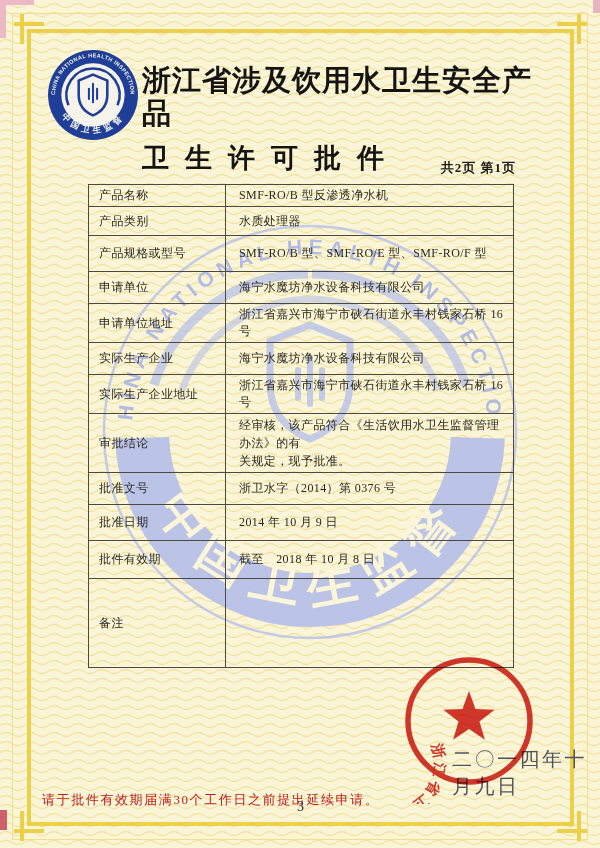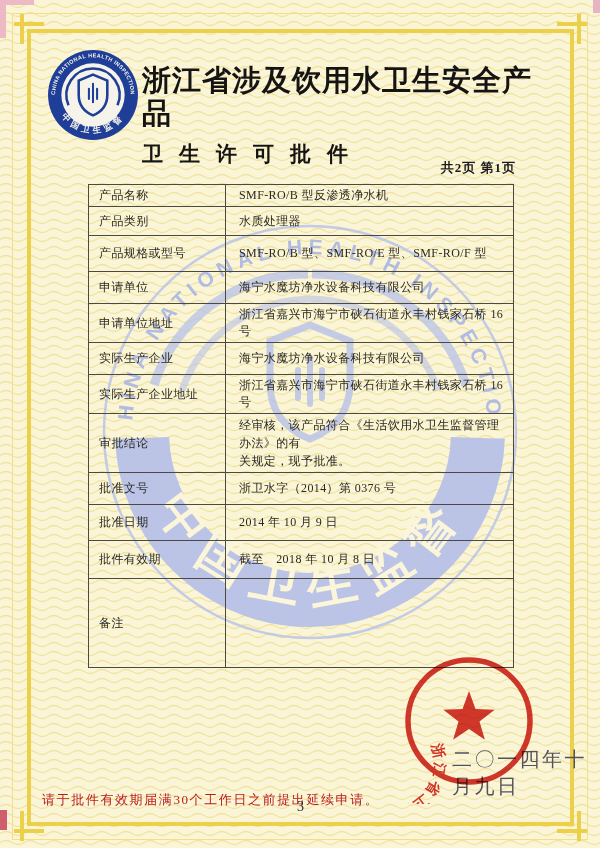--- a/index.html
+++ b/index.html
@@ -14,21 +14,21 @@
     border:1.5px solid #f2df86;z-index:2;pointer-events:none;}
   .frame-main{position:absolute;left:27px;right:26px;top:29px;bottom:22px;
     border:4px solid #edd04a;z-index:2;pointer-events:none;}
   .stub{position:absolute;background:#edd04a;z-index:2;}
   .stub.h{width:30px;height:4px;} .stub.v{width:4px;height:30px;}
   
   .emblem{position:absolute;left:46px;top:48px;z-index:3;}
   .titles{position:absolute;left:142px;right:40px;top:64px;text-align:left;z-index:3;
     font-family:"Liberation Sans",sans-serif;color:#151412;}
   .t1{font-size:29px;font-weight:900;letter-spacing:1px;line-height:1.15;}
-  .t2{display:inline-block;font-size:21px;font-weight:900;letter-spacing:16px;margin-right:-16px;margin-top:9px;font-family:Liberation Serif, serif;}
+  .t2{display:inline-block;font-size:27px;font-weight:900;letter-spacing:16px;margin-right:-16px;margin-top:9px;font-family:Liberation Serif, serif;}
   .page-indicator{position:absolute;top:159px;right:84px;z-index:3;
     font-size:13px;font-weight:bold;letter-spacing:1px;color:#1c1b19;}
   
   table.cert{position:absolute;left:88px;top:184px;width:426px;z-index:3;
     border-collapse:collapse;table-layout:fixed;background:transparent;}
   table.cert th,table.cert td{border:1.4px solid #4c4940;font-size:12px;
     font-weight:normal;text-align:left;vertical-align:middle;padding:2px 6px 2px 10px;
     color:#2b2923;letter-spacing:0.4px;}
   table.cert th{width:120px;}
   table.cert td{padding-left:13px;}

